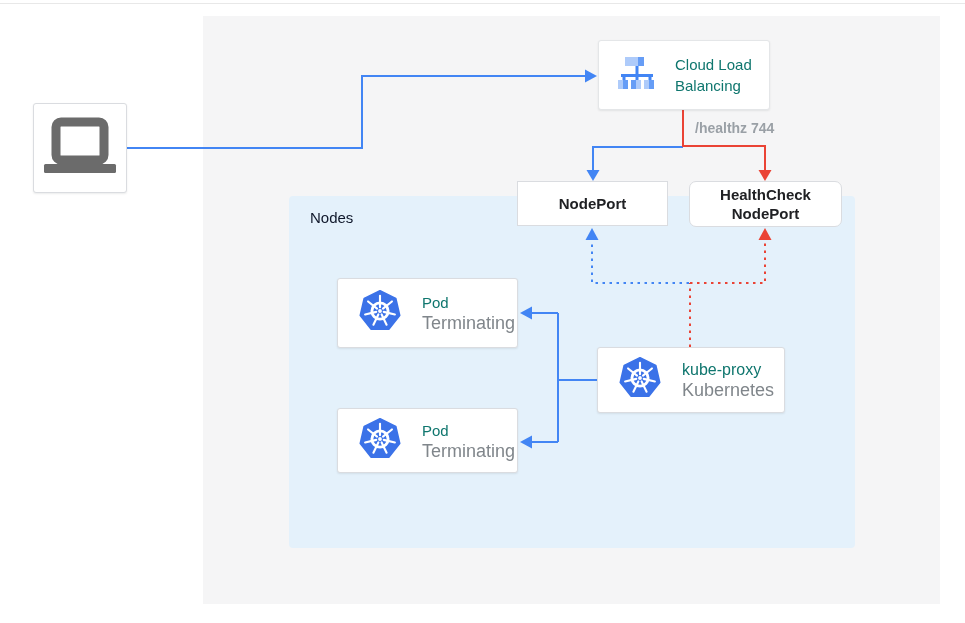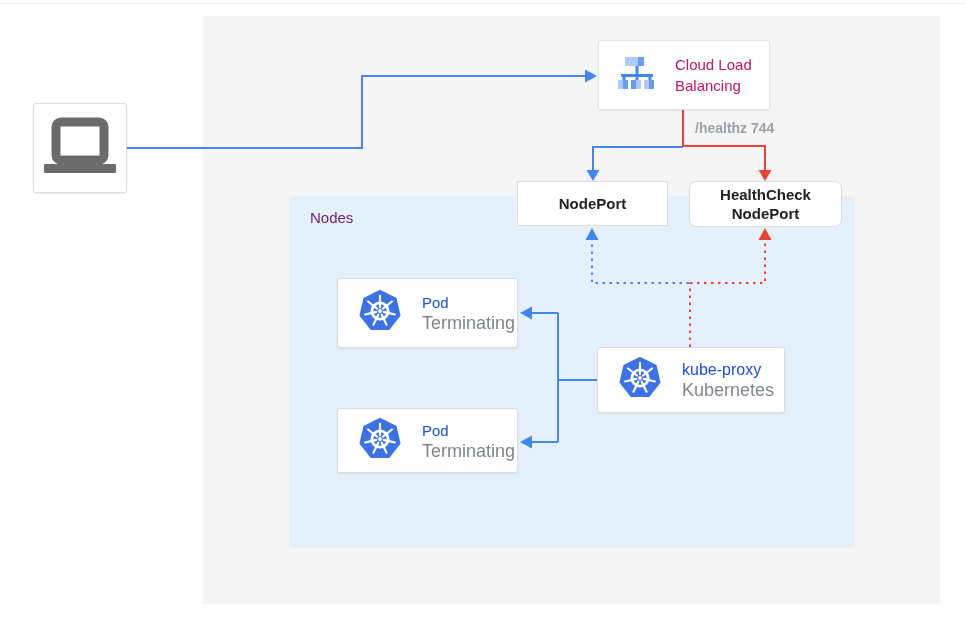--- a/index.html
+++ b/index.html
@@ -9,43 +9,43 @@
     font-family:"Liberation Sans","DejaVu Sans",sans-serif;
     -webkit-font-smoothing:antialiased;
   }
   .abs{position:absolute;}
   #top-divider{left:0;top:3px;width:965px;height:1px;background:#e8e8e8;}
   #canvas-backdrop{left:203px;top:16px;width:737px;height:588px;background:#f5f5f6;}
   #nodes-container{
     left:289px;top:196px;width:566px;height:352px;
     background:#e4f1fb;border-radius:4px;
   }
-  #nodes-label{left:21px;top:13px;font-size:15px;color:#701a75;position:absolute;}
+  #nodes-label{left:21px;top:13px;font-size:15px;color:#0f172a;position:absolute;}
   .card{
     background:#fff;border:1px solid #dadce0;border-radius:3px;
     box-sizing:border-box;box-shadow:0 1px 2px rgba(60,64,67,.10);
     display:flex;align-items:center;
   }
   #client-box{left:33px;top:103px;width:94px;height:90px;justify-content:center;}
   #clb-box{left:598px;top:40px;width:172px;height:70px;border-color:#e4e6e8;padding-left:16px;}
-  #clb-box .txt{margin-left:16px;font-size:15px;line-height:21px;color:#be185d;}
+  #clb-box .txt{margin-left:16px;font-size:15px;line-height:21px;color:#0f766e;}
   .port-box{
     background:#fff;border:1px solid #dadce0;box-sizing:border-box;
     display:flex;flex-direction:column;align-items:center;justify-content:center;
     font-weight:bold;font-size:15px;color:#202124;line-height:19px;text-align:center;
     z-index:3;
   }
   #nodeport-box{left:517px;top:181px;width:151px;height:45px;}
   #hc-nodeport-box{left:689px;top:181px;width:153px;height:46px;border-radius:7px;}
   .pod-card{padding-left:21px;z-index:3;}
   #pod-1{left:337px;top:278px;width:181px;height:70px;}
   #pod-2{left:337px;top:408px;width:181px;height:65px;}
   #kube-proxy-box{left:597px;top:347px;width:188px;height:66px;padding-left:21px;z-index:3;}
   .entity-text{margin-left:21px;}
-  .entity-title{font-size:15px;color:#1d4ed8;line-height:21px;}
+  .entity-title{font-size:15px;color:#0f766e;line-height:21px;}
   .entity-sub{font-size:18px;color:#80868b;line-height:21px;}
   #kube-proxy-box .entity-title{font-size:16px;}
   #healthz-label{
     left:695px;top:120px;font-size:14px;font-weight:bold;color:#9aa0a6;z-index:4;
   }
   #connector-layer{left:0;top:0;width:965px;height:623px;z-index:2;pointer-events:none;}
   .z4{z-index:4;}
 </style>
 </head>
 <body>

